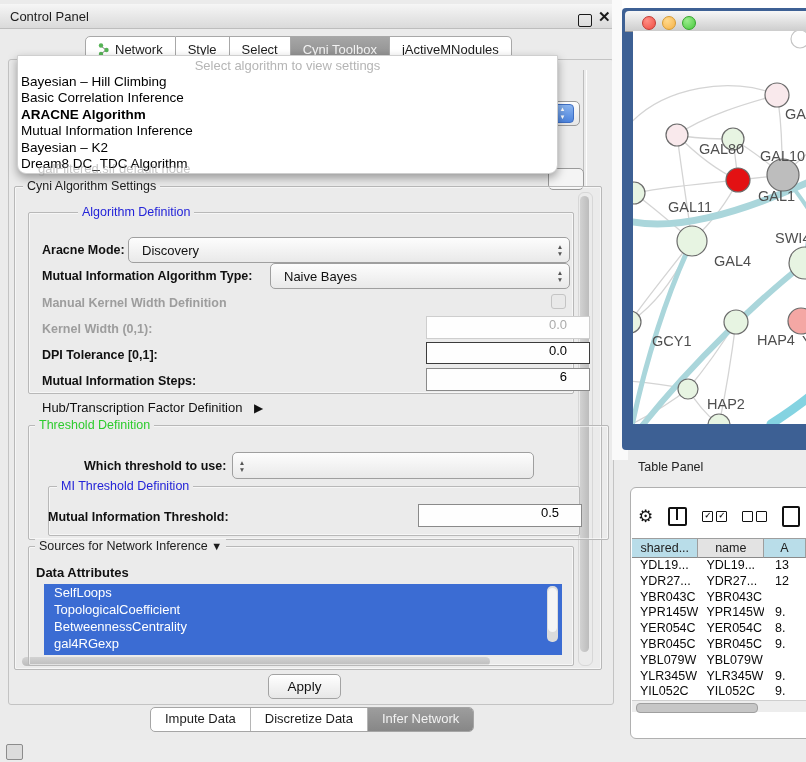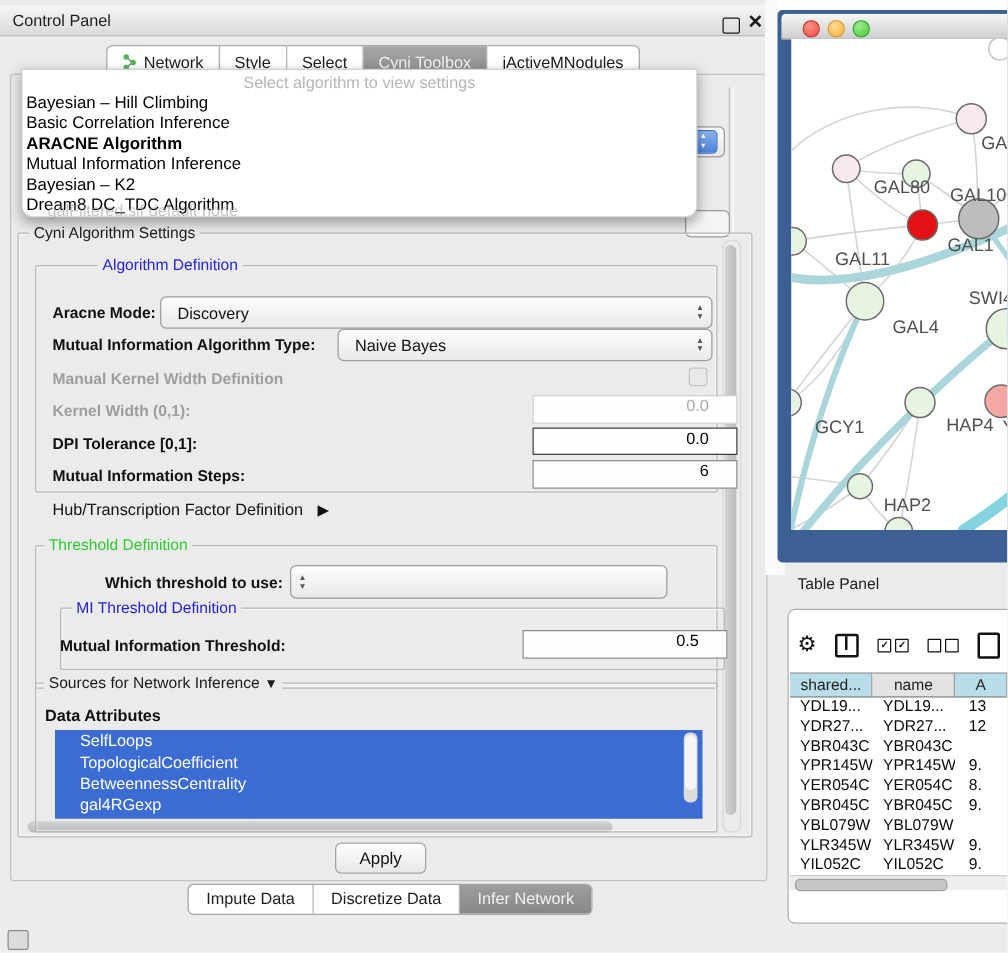--- a/index.html
+++ b/index.html
@@ -67,21 +67,21 @@
   .chk{width:13px;height:13px;border:1px solid #c4c4c4;border-radius:3px;background:#e9e9e9;}
 
   .vscroll-track{left:578px;top:192px;width:13px;height:472px;background:#ebebeb;
     border:1px solid #d7d7d7;border-radius:6px;}
   .vscroll-thumb{left:580px;top:196px;width:9px;height:456px;border-radius:5px;
     background:linear-gradient(90deg,#d2d2d2,#bcbcbc);}
   .hscroll-thumb{left:22px;top:657px;width:468px;height:9px;border-radius:5px;
     background:linear-gradient(#d2d2d2,#bcbcbc);}
 
   .attr-list{left:44px;top:584px;width:518px;height:71px;background:#3b6cd3;overflow:hidden;}
-  .attr-item{color:#fff;font-size:13px;line-height:17px;padding-left:20px;white-space:nowrap;}
+  .attr-item{color:#fff;font-size:13px;line-height:17px;padding-left:10px;white-space:nowrap;}
   .attr-scroll{position:absolute;right:4px;top:2px;width:11px;height:56px;background:#dcdcdc;
     border-radius:5px;}
   .attr-scroll-thumb{position:absolute;left:1px;top:2px;width:9px;height:44px;background:#f5f5f5;border-radius:5px;}
 
   .apply-btn{left:268px;top:674px;width:71px;height:23px;border:1px solid #a3a3a3;border-radius:5px;
     background:linear-gradient(#ffffff,#e7e7e7);font-size:13.5px;color:#111;
     display:flex;align-items:center;justify-content:center;}
 
   .bottom-tabs{left:150px;top:707px;height:23px;display:flex;border:1px solid #a5a5a5;border-radius:5px;
     overflow:hidden;background:#fff;}
@@ -215,21 +215,21 @@
     <div class="abs lbl" style="left:42px;top:374px;">Mutual Information Steps:</div>
     <div class="abs field" style="left:426px;top:368px;width:140px;height:21px;">
       <span>6</span>
     </div>
 
     <div class="abs" style="left:42px;top:400px;font-size:13px;color:#111;">
       <span>Hub/Transcription Factor Definition</span>
       <span style="margin-left:8px;font-size:12px;">▶</span>
     </div>
 
-    <div class="abs group" style="left:28px;top:436px;width:544px;height:113px;">
+    <div class="abs group" style="left:28px;top:425px;width:544px;height:113px;padding-left:35px;">
       <span class="gtitle greenT" style="left:6px;">Threshold Definition</span>
     </div>
     <div class="abs lbl" style="left:84px;top:459px;">Which threshold to use:</div>
     <div class="abs combo" style="left:232px;top:452px;width:300px;height:25px;">
       <span class="arrows">▲<br>▼</span>
     </div>
     <div class="abs group" style="left:34px;top:486px;width:530px;height:48px;margin-left:14px;">
       <span class="gtitle blue" style="left:8px;">MI Threshold Definition</span>
     </div>
     <div class="abs lbl" style="left:48px;top:510px;">Mutual Information Threshold:</div>

